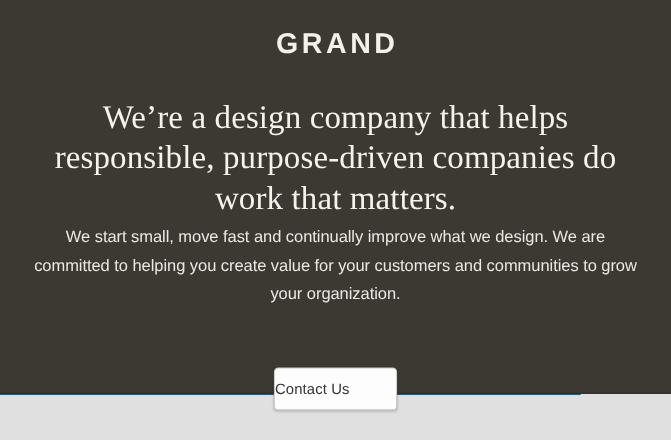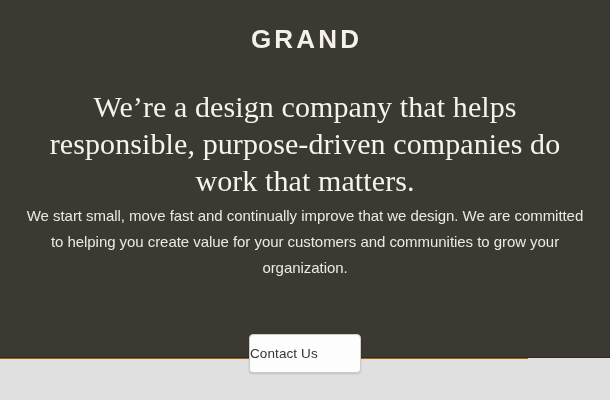--- a/index.html
+++ b/index.html
@@ -13,21 +13,21 @@
     overflow: hidden;
     background: #e0e0e0;
     font-family: "Liberation Sans", sans-serif;
     -webkit-font-smoothing: antialiased;
   }
 
   .page {
     position: relative;
     width: 528px;
     height: 400px;
-    background: #a16207;
+    background: #0c4a6e;
   }
 
   
   .hero {
     position: absolute;
     left: 0;
     top: 0;
     width: 610px;
     height: 358px;
     background: #3c3832;
@@ -134,21 +134,21 @@
 <div class="page">
 
   <section class="hero">
 
     <div class="brand-row">
       <span class="brand">GRAND</span>
     </div>
 
     <h1 class="headline">We’re a design company that helps responsible, purpose-driven companies do work that matters.</h1>
 
-    <p class="subcopy">We start small, move fast and continually improve that we design. We are committed to helping you create value for your customers and communities to grow your organization.</p>
+    <p class="subcopy">We start small, move fast and continually improve what we design. We are committed to helping you create value for your customers and communities to grow your organization.</p>
 
   </section>
 
   <footer class="footer"></footer>
 
   <div class="cta-wrap">
     <button class="cta-button" type="button">Contact Us</button>
   </div>
 
 </div>

